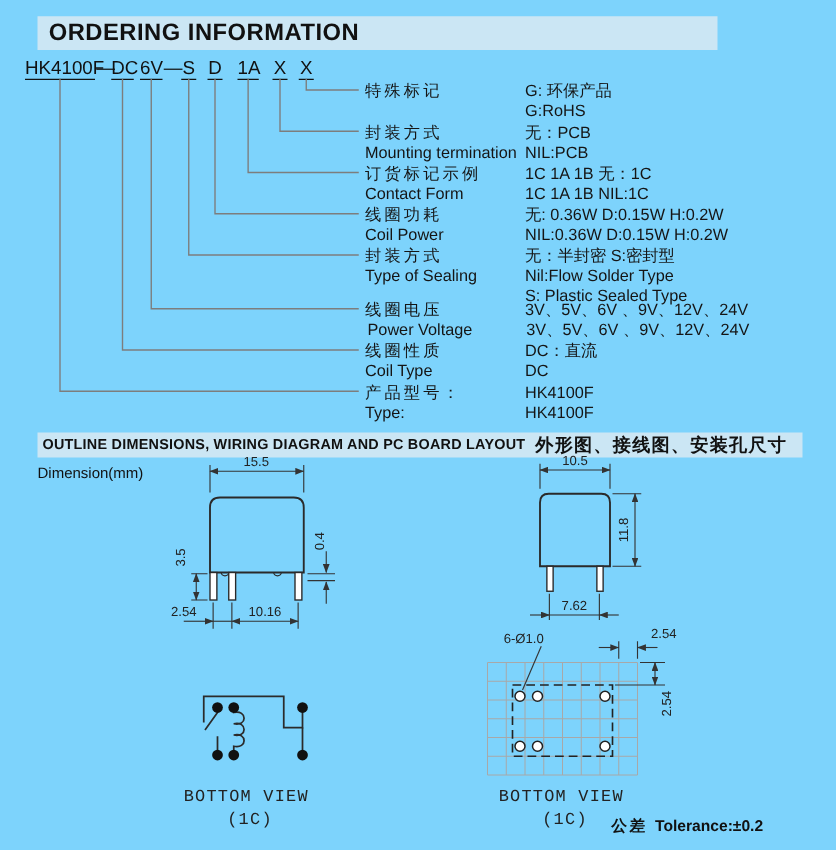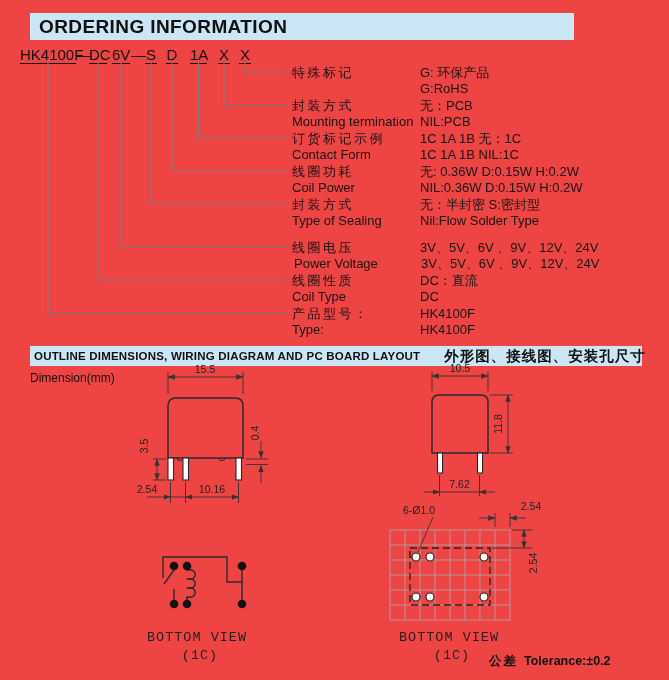--- a/index.html
+++ b/index.html
@@ -1,23 +1,23 @@
 <!DOCTYPE html>
 <html><head>
 <meta charset="utf-8">
 <style>
   html,body{margin:0;padding:0;background:#fff;}
-  #page{position:relative;width:669px;height:680px;background:#ef4444;overflow:hidden;
+  #page{position:relative;width:669px;height:680px;background:#7dd3fc;overflow:hidden;
         font-family:"Liberation Sans",sans-serif;color:#111;}
   .abs{position:absolute;}
   .bar{background:#cbe6f4;display:flex;align-items:center;}
   .t1en{font-size:19px;font-weight:bold;letter-spacing:.4px;white-space:nowrap;}
   .t1cn{font-size:19px;font-weight:bold;margin-left:12px;white-space:nowrap;letter-spacing:1px;}
   .t2en{font-size:11.5px;font-weight:bold;letter-spacing:.2px;white-space:nowrap;}
-  .t2cn{font-size:14.5px;font-weight:bold;margin-left:24px;white-space:nowrap;letter-spacing:1px;}
+  .t2cn{font-size:14.5px;font-weight:bold;margin-left:8px;white-space:nowrap;letter-spacing:1px;}
   .dimnote{font-size:12px;}
   .tok{position:absolute;top:47px;height:16px;font-size:15px;line-height:15px;
        text-align:center;white-space:nowrap;}
   .u{border-bottom:1.6px solid #111;}
   .ln{position:absolute;font-size:13px;line-height:15px;white-space:nowrap;color:#151515;}
   .cnl{letter-spacing:2.5px;text-align:right;}
   .tol{font-size:12.5px;font-weight:bold;white-space:nowrap;}
   .tol .cn{letter-spacing:2px;margin-right:6px;margin-top:48px;}
   svg text{font-family:"Liberation Sans",sans-serif;font-size:10.5px;fill:#222;}
   svg text.cap{font-family:"Liberation Mono",monospace;font-size:13.5px;letter-spacing:1px;}
@@ -71,20 +71,21 @@
 
   <div class="ln cnl" style="left:292px;top:164px">线圈功耗</div>
   <div class="ln" style="left:292px;top:180px">Coil Power</div>
   <div class="ln" style="left:420px;top:164px">无:  0.36W   D:0.15W   H:0.2W</div>
   <div class="ln" style="left:420px;top:180px">NIL:0.36W   D:0.15W   H:0.2W</div>
 
   <div class="ln cnl" style="left:292px;top:197px">封装方式</div>
   <div class="ln" style="left:292px;top:213px">Type of Sealing</div>
   <div class="ln" style="left:420px;top:197px">无：半封密   S:密封型</div>
   <div class="ln" style="left:420px;top:213px">Nil:Flow  Solder  Type</div>
+  <div class="ln" style="left:420px;top:229px">S:  Plastic  Sealed  Type</div>
 
   <div class="ln cnl" style="left:292px;top:240px">线圈电压</div>
   <div class="ln" style="left:294px;top:256px">Power Voltage</div>
   <div class="ln" style="left:420px;top:240px">3V、5V、6V 、9V、12V、24V</div>
   <div class="ln" style="left:421px;top:256px">3V、5V、6V 、9V、12V、24V</div>
 
   <div class="ln cnl" style="left:292px;top:273px">线圈性质</div>
   <div class="ln" style="left:292px;top:289px">Coil Type</div>
   <div class="ln" style="left:420px;top:273px">DC：直流</div>
   <div class="ln" style="left:420px;top:289px">DC</div>

